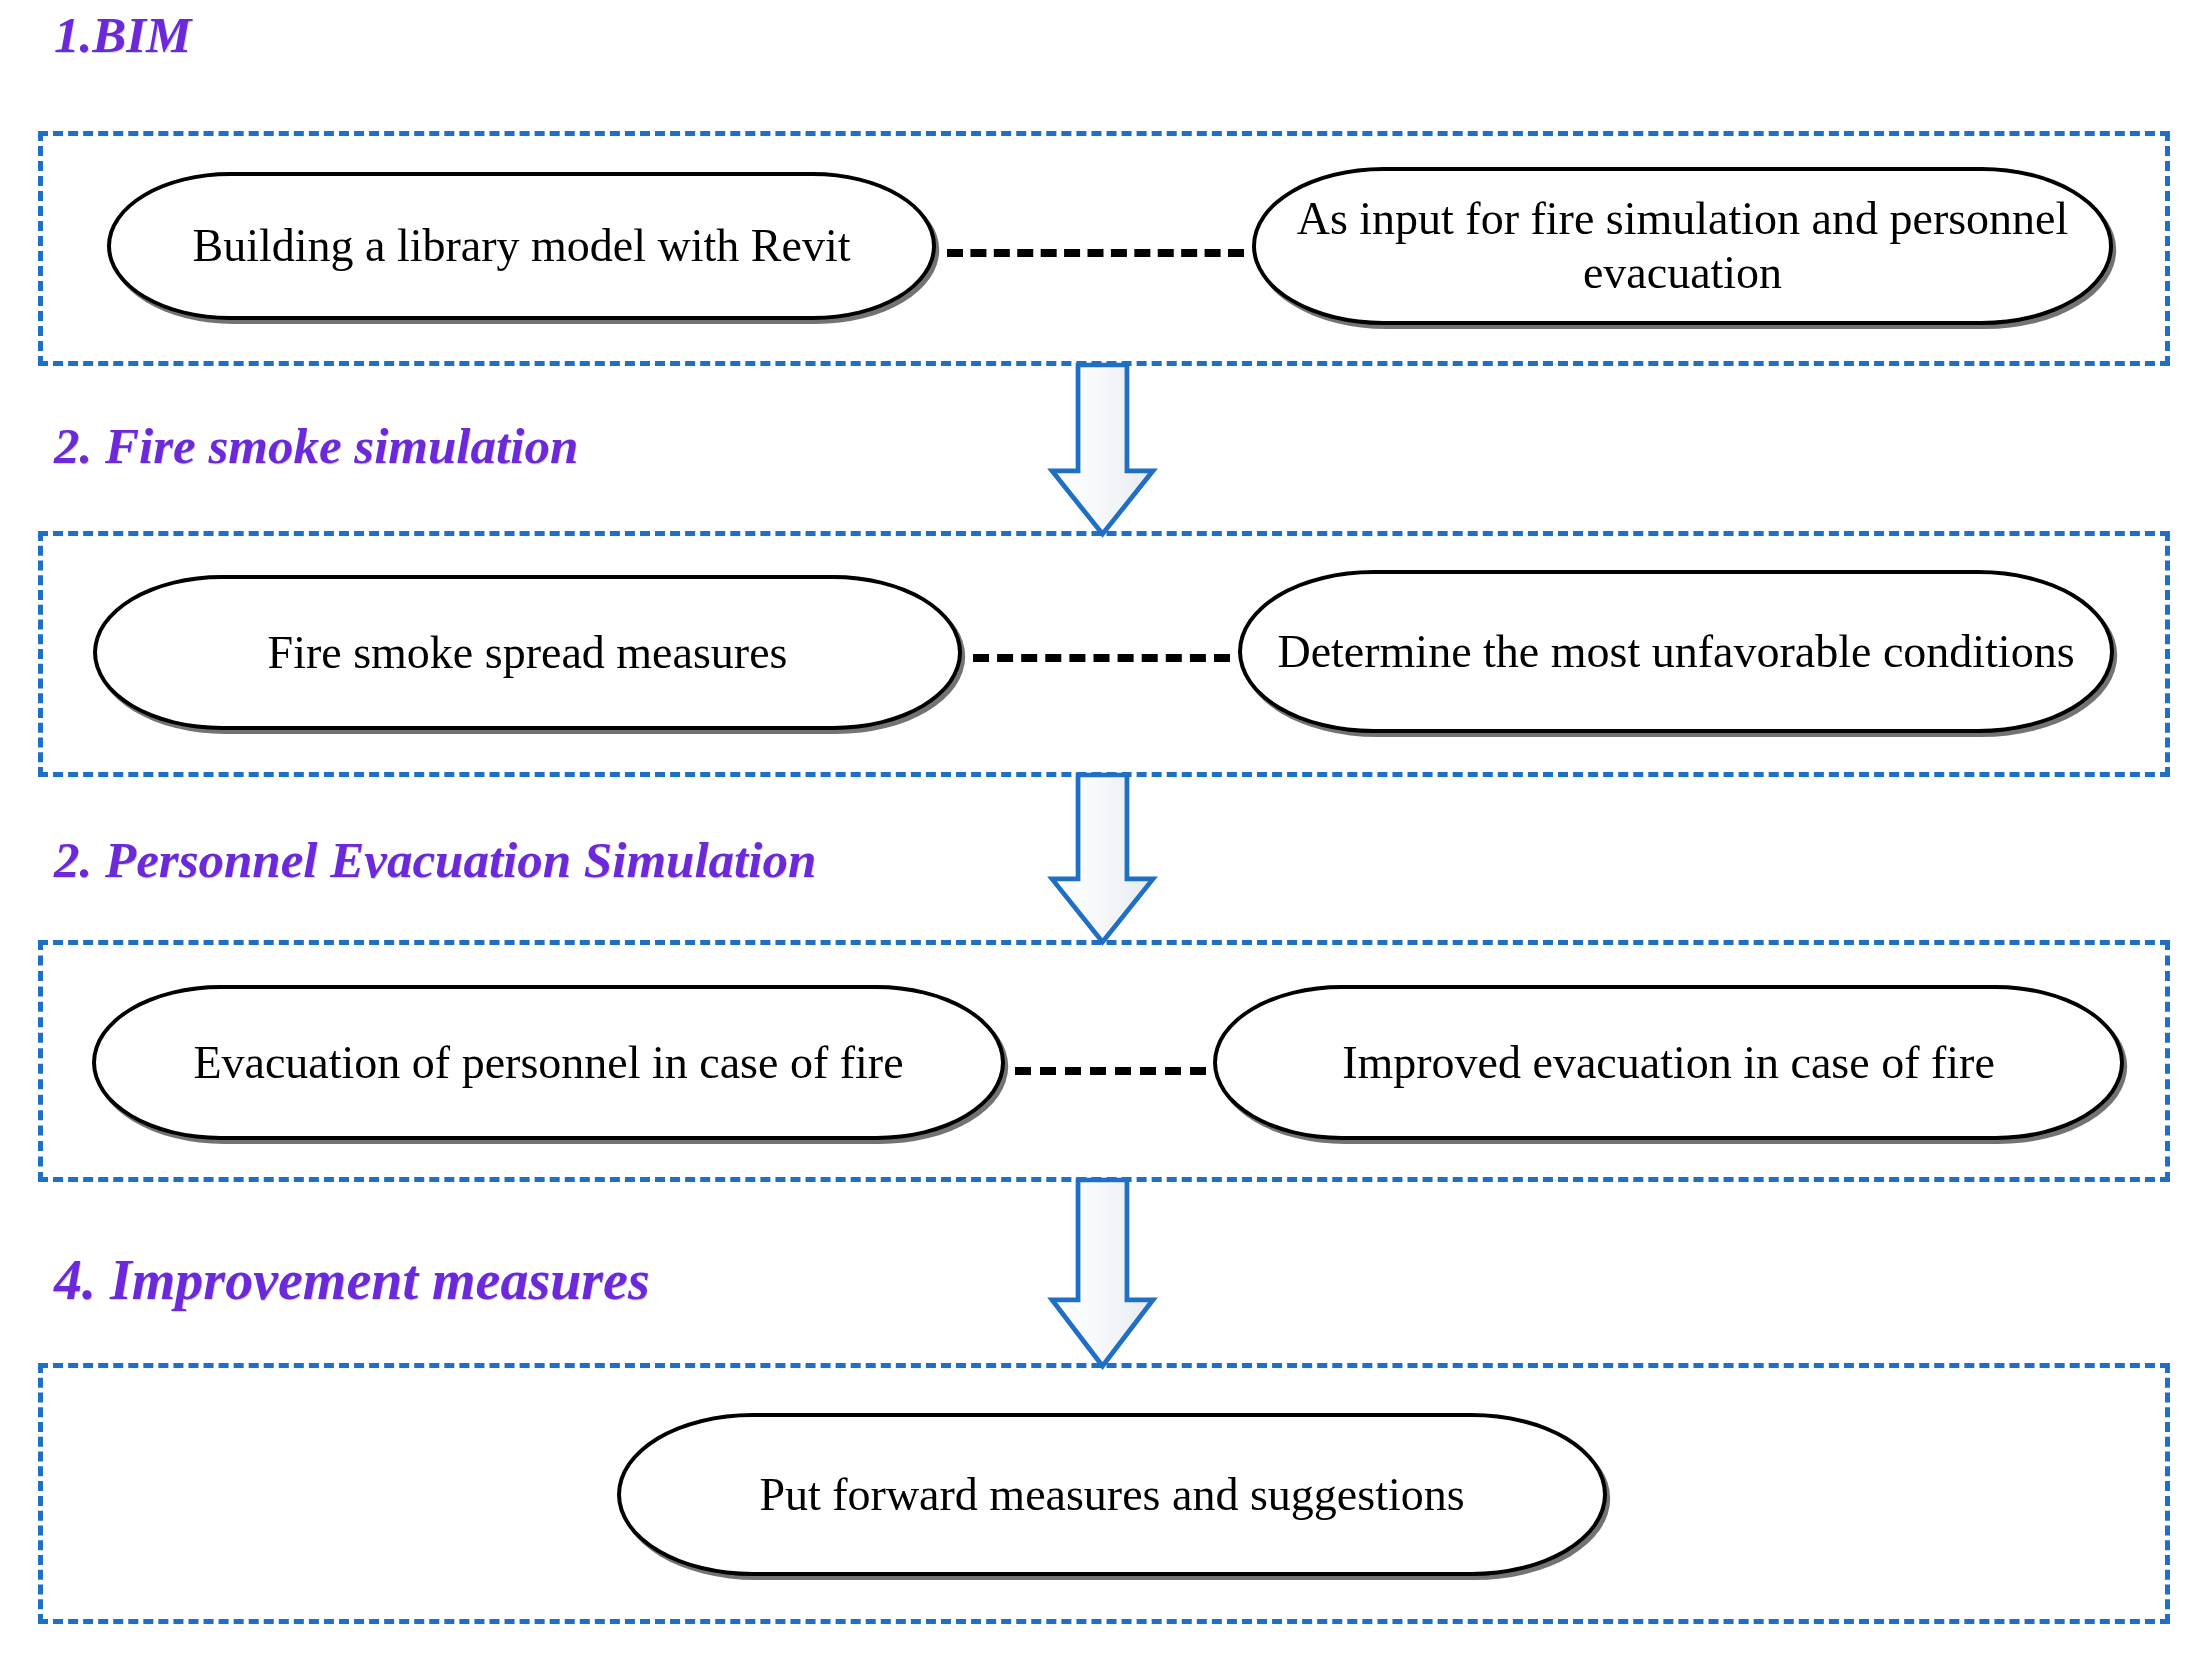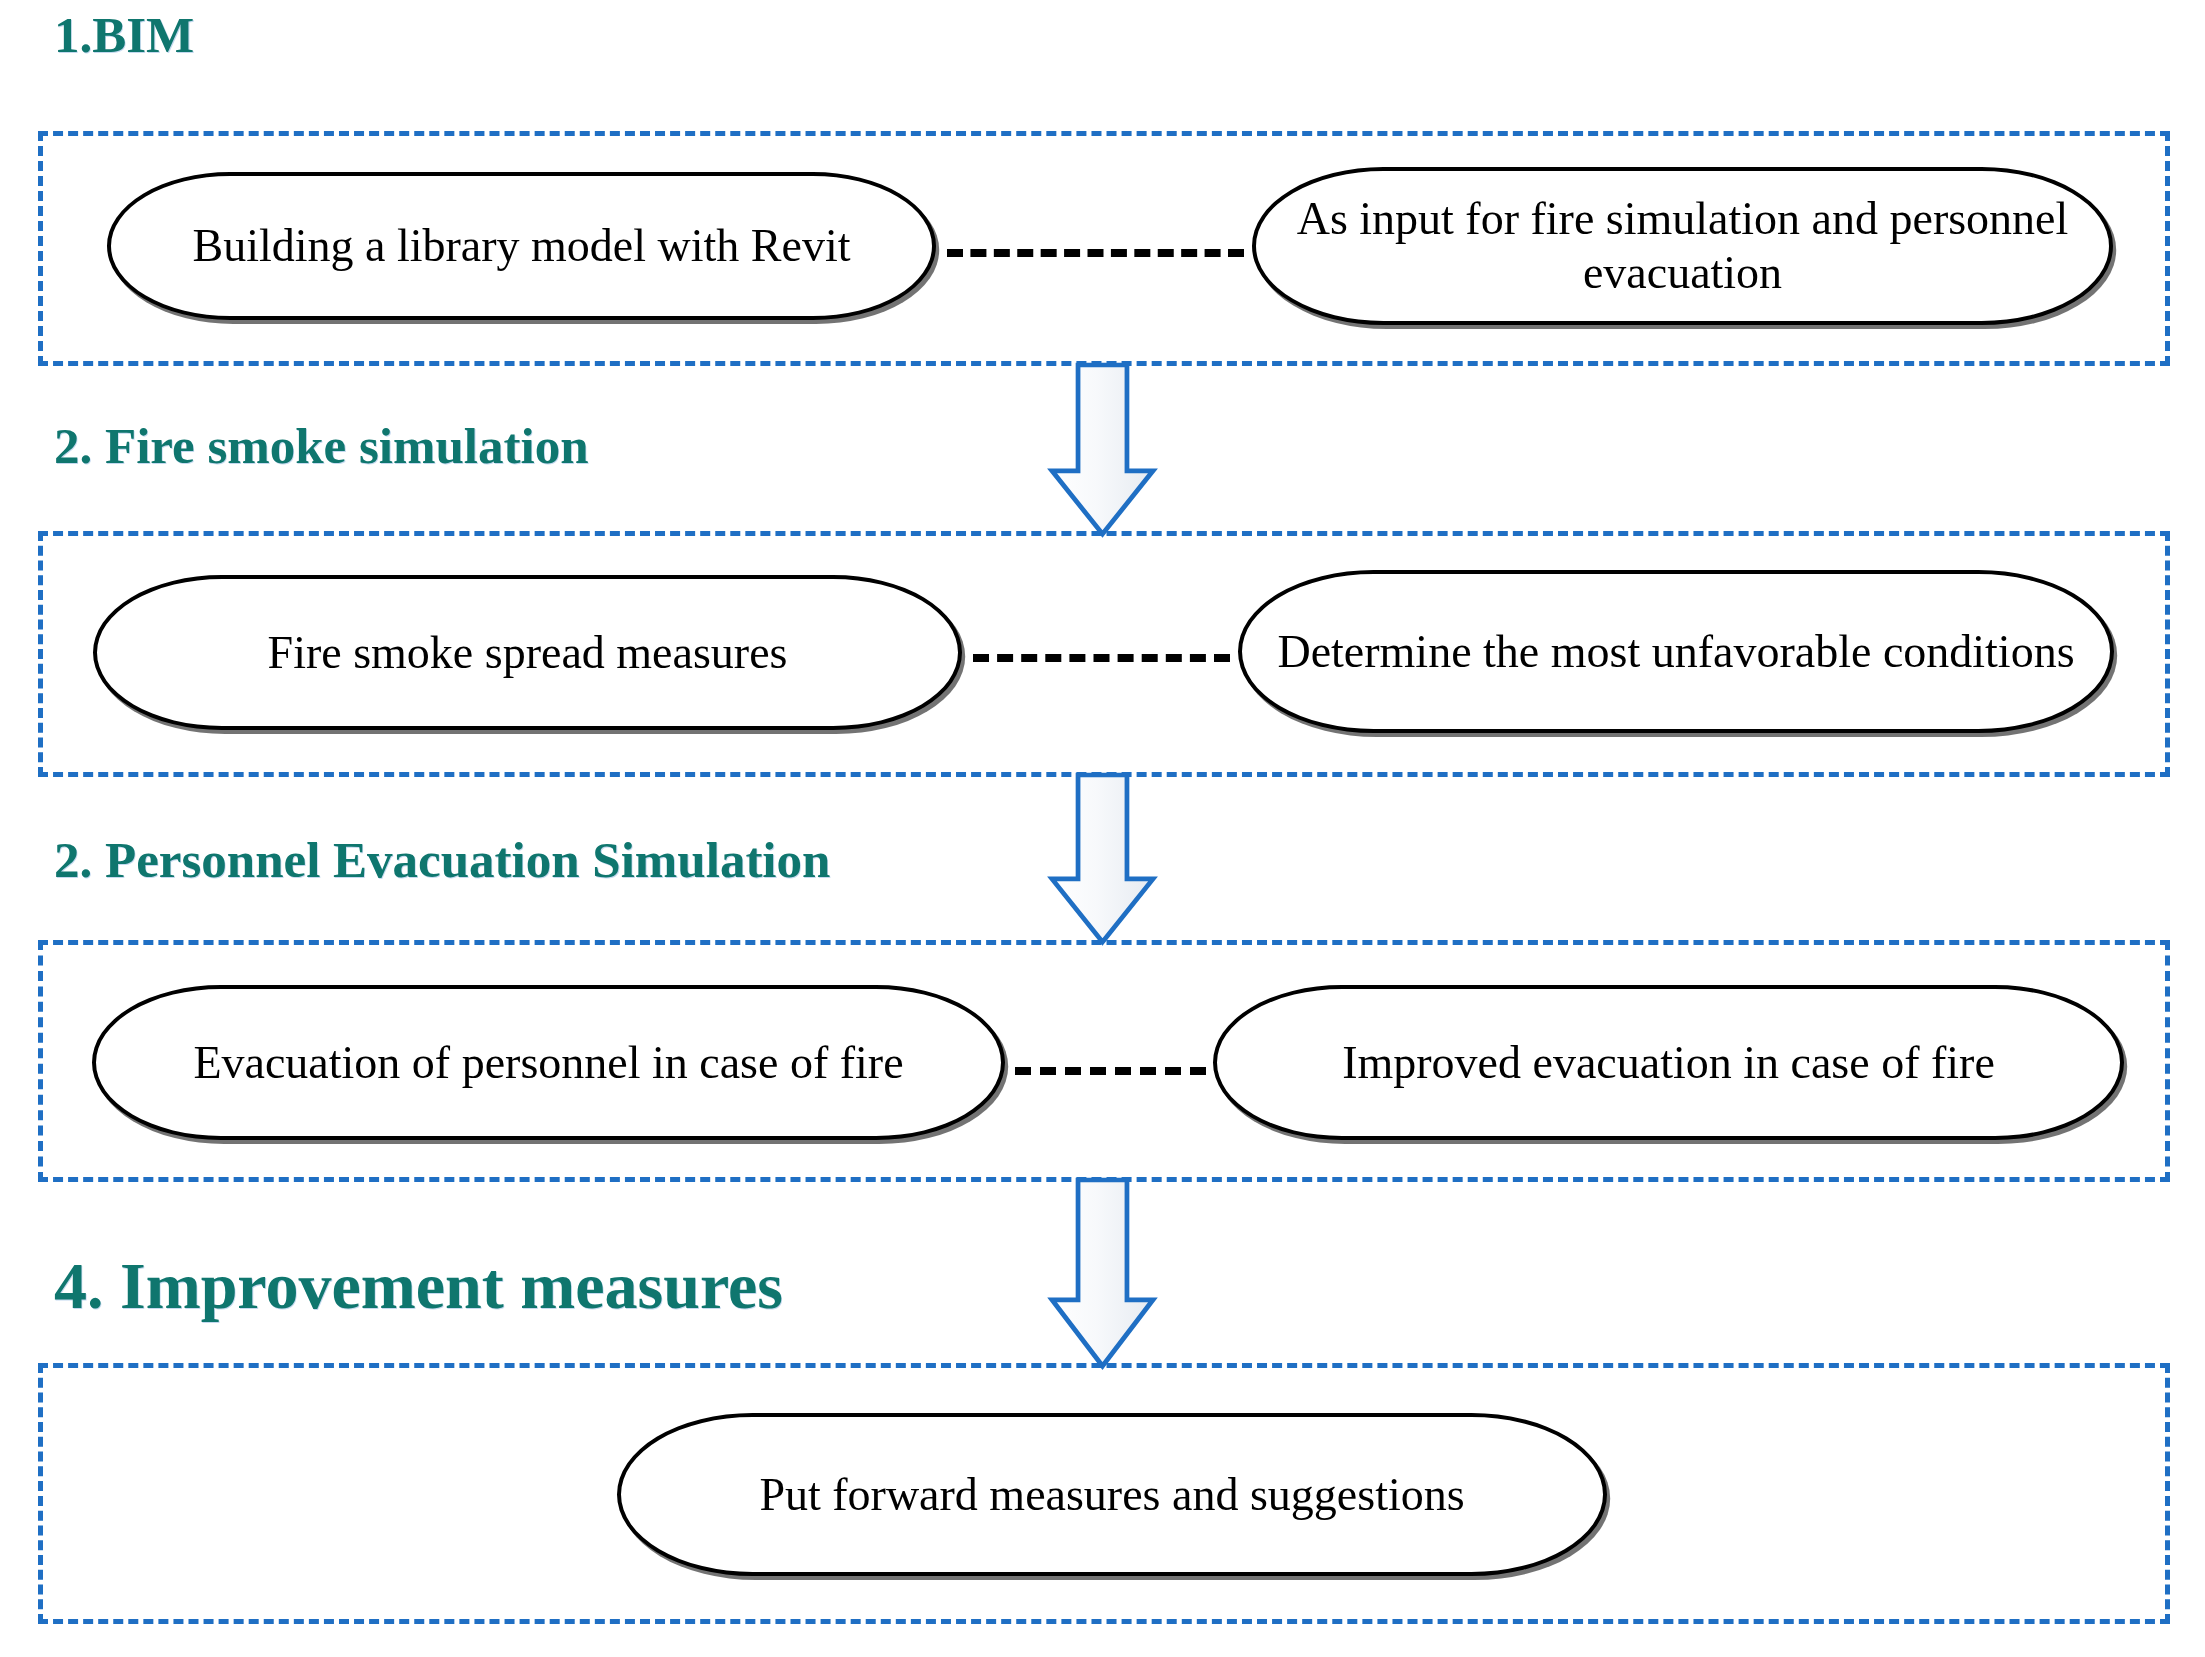--- a/index.html
+++ b/index.html
@@ -19,31 +19,32 @@
   #stage {
     position: absolute;
     left: 0; top: 0;
     width: 2205px;
     height: 1657px;
   }
 
   
   .section-heading {
     position: absolute;
-    color: #0f766e;
+    color: #6d28d9;
     font-weight: bold;
     font-family: "Liberation Serif", "DejaVu Serif", serif;
     white-space: nowrap;
     letter-spacing: 0px;
     text-shadow: 0.8px 0.8px 0 rgba(150,185,225,0.55);
+    font-style: italic;
   }
   #h1 { left: 54px;  top: 6.3px;    font-size: 51px; }
   #h2 { left: 54px;  top: 417px;  font-size: 51px; }
   #h3 { left: 54px;  top: 831px; font-size: 51px; }
-  #h4 { left: 54px;  top: 1248px; font-size: 66px; }
+  #h4 { left: 54px;  top: 1248px; font-size: 56px; }
 
   
   .panel {
     position: absolute;
     border: 5.5px dashed #1F6FC4;
     box-sizing: border-box;
     background: transparent;
   }
   #panel1 { left: 38px; top: 131px;  width: 2132px; height: 235px; }
   #panel2 { left: 38px; top: 531px;  width: 2132px; height: 246px; }

